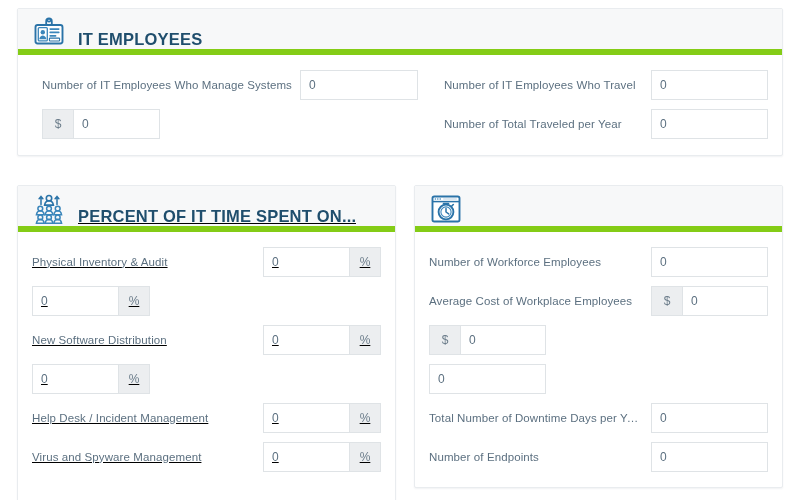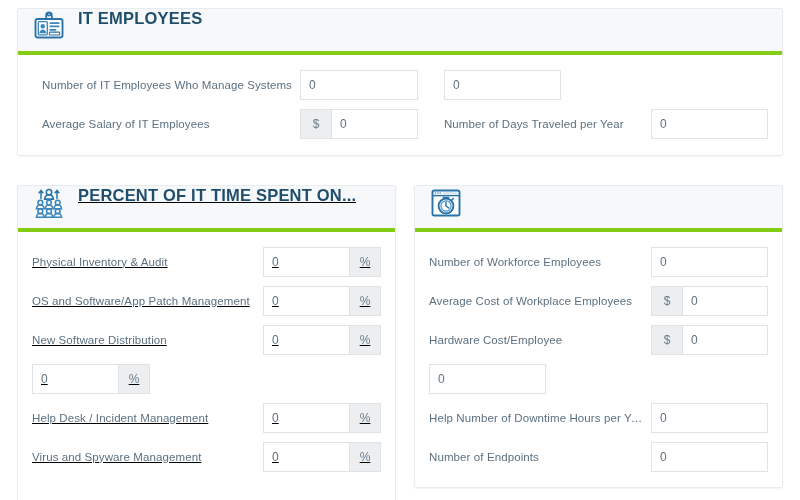--- a/index.html
+++ b/index.html
@@ -24,23 +24,23 @@
   .card {
     position: absolute;
     background: #ffffff;
     border: 1px solid #e9ecef;
     border-radius: 2px;
     box-shadow: 0 1px 2px rgba(16, 42, 67, 0.06);
   }
 
   .card-header {
     display: flex;
-    align-items: flex-start;
+    align-items: flex-end;
     background: #f7f8f9;
-    border-bottom: 4px solid #84cc16;
+    border-bottom: 6px solid #84cc16;
     height: 46px;
     padding: 0 14px;
   }
 
   .card-header .hdr-icon {
     flex: 0 0 auto;
     width: 34px;
     height: 34px;
     margin-right: 12px;
     display: block;
@@ -152,39 +152,39 @@
         <div class="col left">
 
           <div class="frow">
             <div class="flabel">Number of IT Employees Who Manage Systems</div>
             <div class="igroup w118">
               <input class="finput" type="text" value="0" style="">
             </div>
           </div>
 
           <div class="frow">
-            <div class="flabel">Average Salary of IT Employees</div>
             <div class="igroup w118">
               <span class="addon pre">$</span>
               <input class="finput" type="text" value="0" style="">
             </div>
           </div>
 
         </div>
 
         <div class="col right">
 
           <div class="frow">
+            <div class="flabel">Number of IT Employees Who Travel</div>
             <div class="igroup w117">
               <input class="finput" type="text" value="0" style="">
             </div>
           </div>
 
           <div class="frow">
-            <div class="flabel">Number of Days Traveled per Year</div>
+            <div class="flabel">Number of Total Traveled per Year</div>
             <div class="igroup w117">
               <input class="finput" type="text" value="0" style="">
             </div>
           </div>
 
         </div>
 
       </div>
     </div>
   </div>
@@ -217,21 +217,20 @@
 
       <div class="frow">
         <div class="flabel">Physical Inventory &amp; Audit</div>
         <div class="igroup w118">
           <input class="finput" type="text" value="0" style="">
           <span class="addon post">%</span>
         </div>
       </div>
 
       <div class="frow">
-        <div class="flabel">OS and Software/App Patch Management</div>
         <div class="igroup w118">
           <input class="finput" type="text" value="0" style="">
           <span class="addon post">%</span>
         </div>
       </div>
 
       <div class="frow">
         <div class="flabel">New Software Distribution</div>
         <div class="igroup w118">
           <input class="finput" type="text" value="0" style="">
@@ -295,35 +294,34 @@
 
       <div class="frow">
         <div class="flabel">Average Cost of Workplace Employees</div>
         <div class="igroup w117">
           <span class="addon pre">$</span>
           <input class="finput" type="text" value="0" style="">
         </div>
       </div>
 
       <div class="frow">
-        <div class="flabel">Hardware Cost/Employee</div>
         <div class="igroup w117">
           <span class="addon pre">$</span>
           <input class="finput" type="text" value="0" style="">
         </div>
       </div>
 
       <div class="frow">
         <div class="igroup w117">
           <input class="finput" type="text" value="0" style="">
         </div>
       </div>
 
       <div class="frow">
-        <div class="flabel">Help Number of Downtime Hours per Year</div>
+        <div class="flabel">Total Number of Downtime Days per Year</div>
         <div class="igroup w117">
           <input class="finput" type="text" value="0" style="">
         </div>
       </div>
 
       <div class="frow">
         <div class="flabel">Number of Endpoints</div>
         <div class="igroup w117">
           <input class="finput" type="text" value="0" style="">
         </div>

